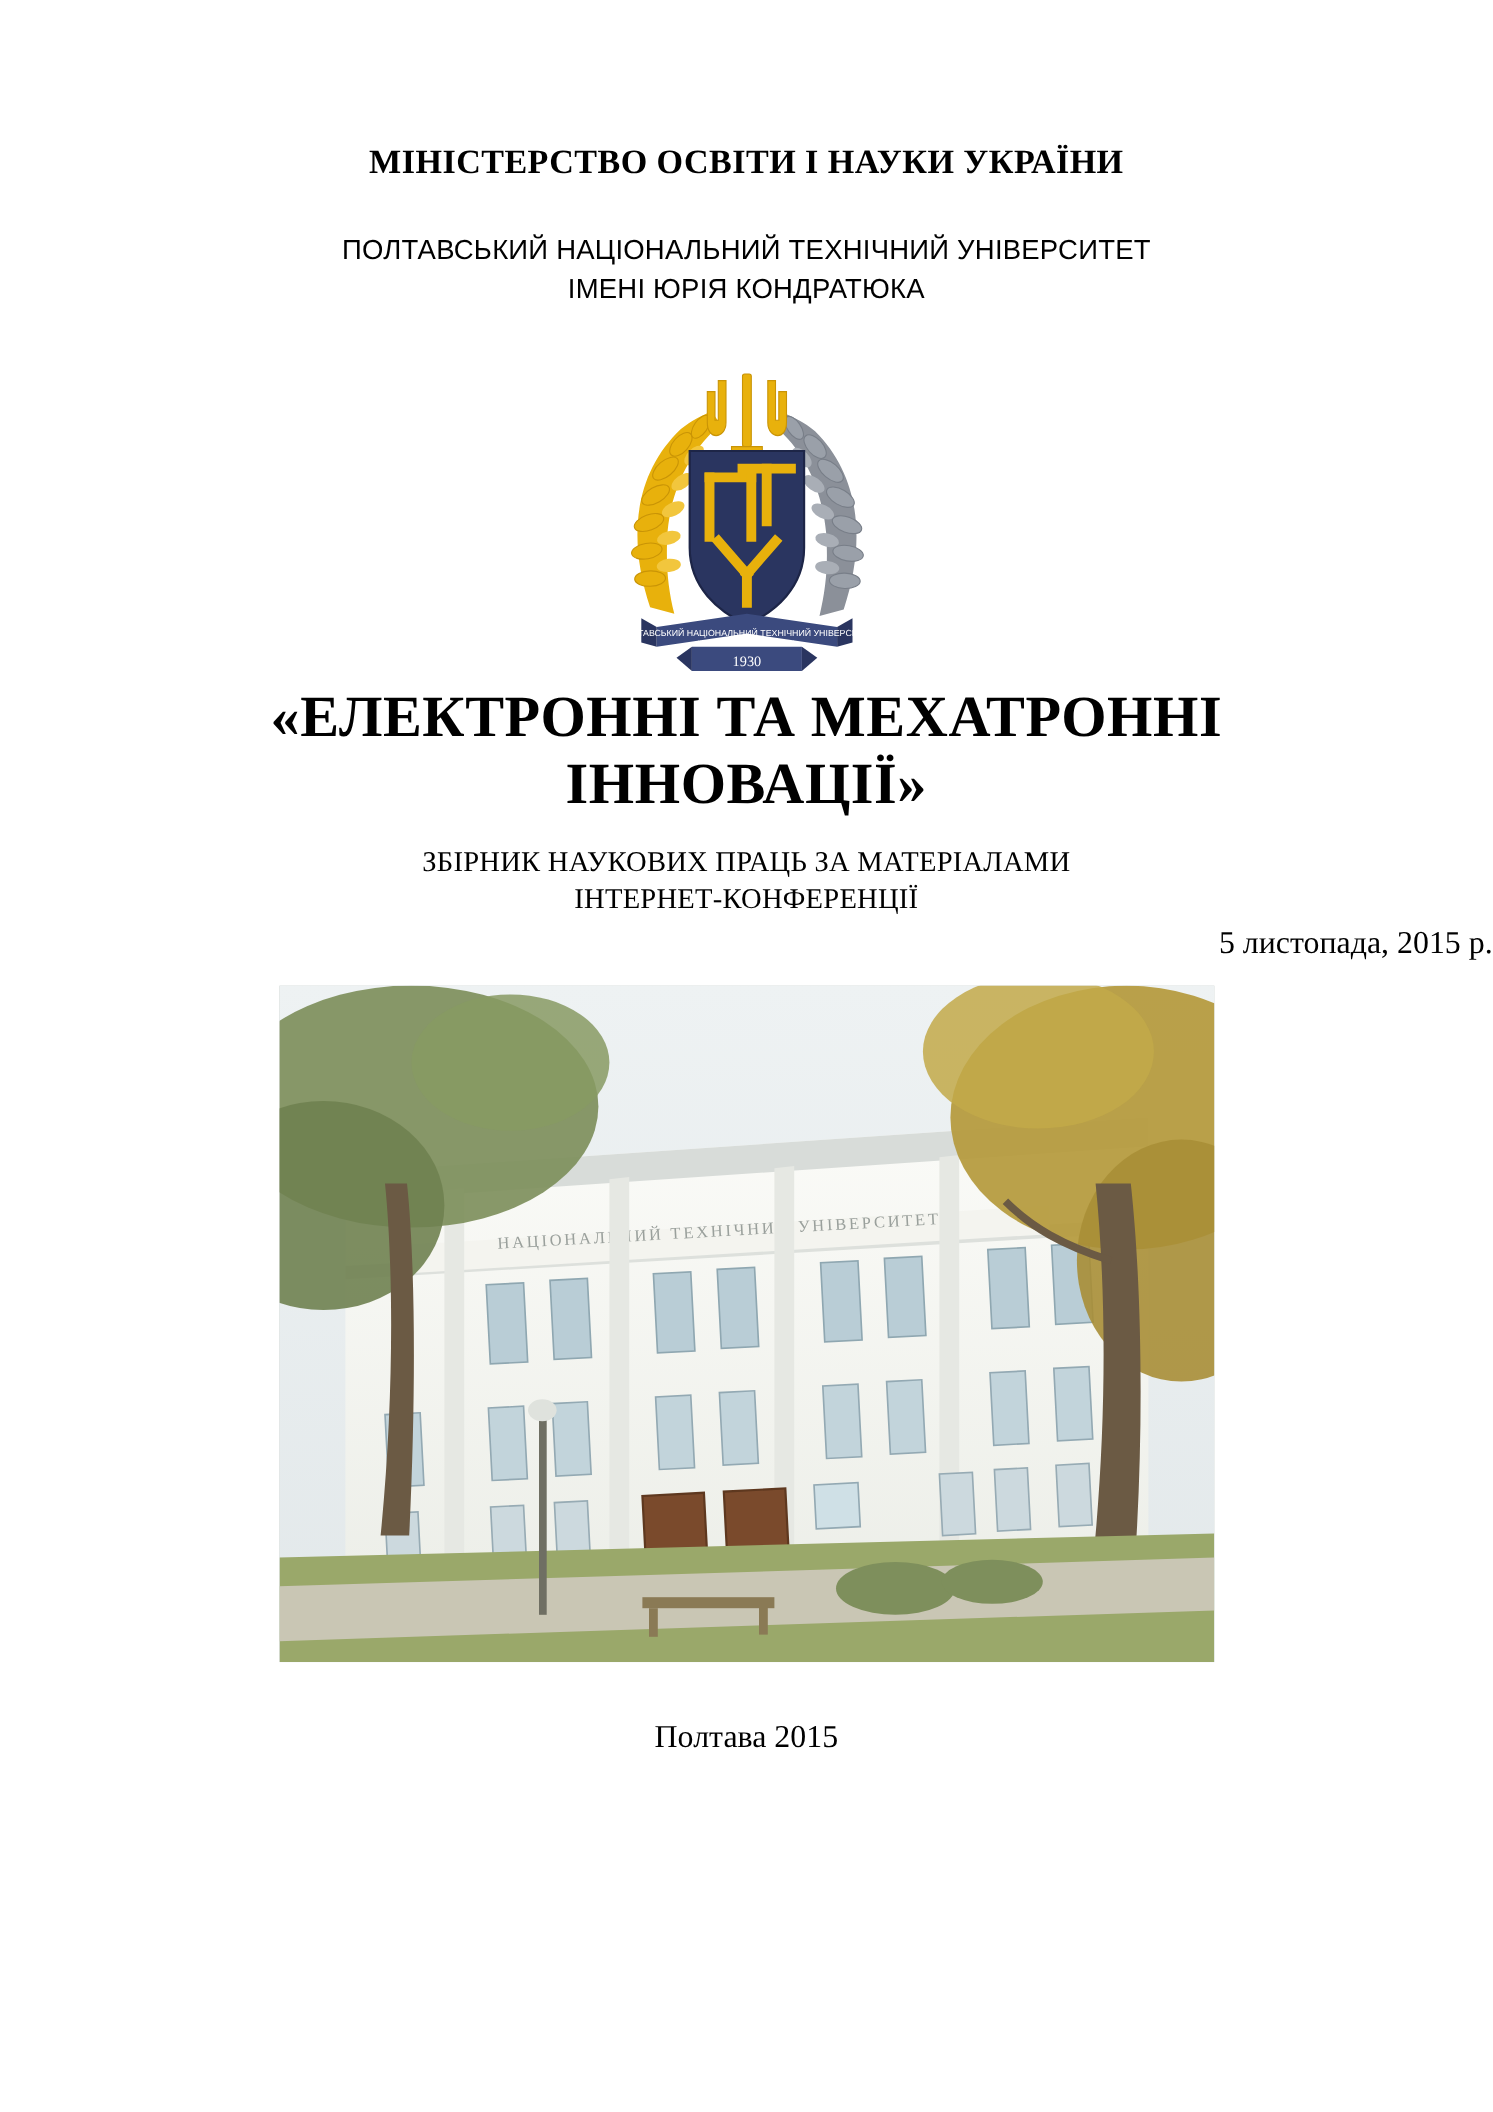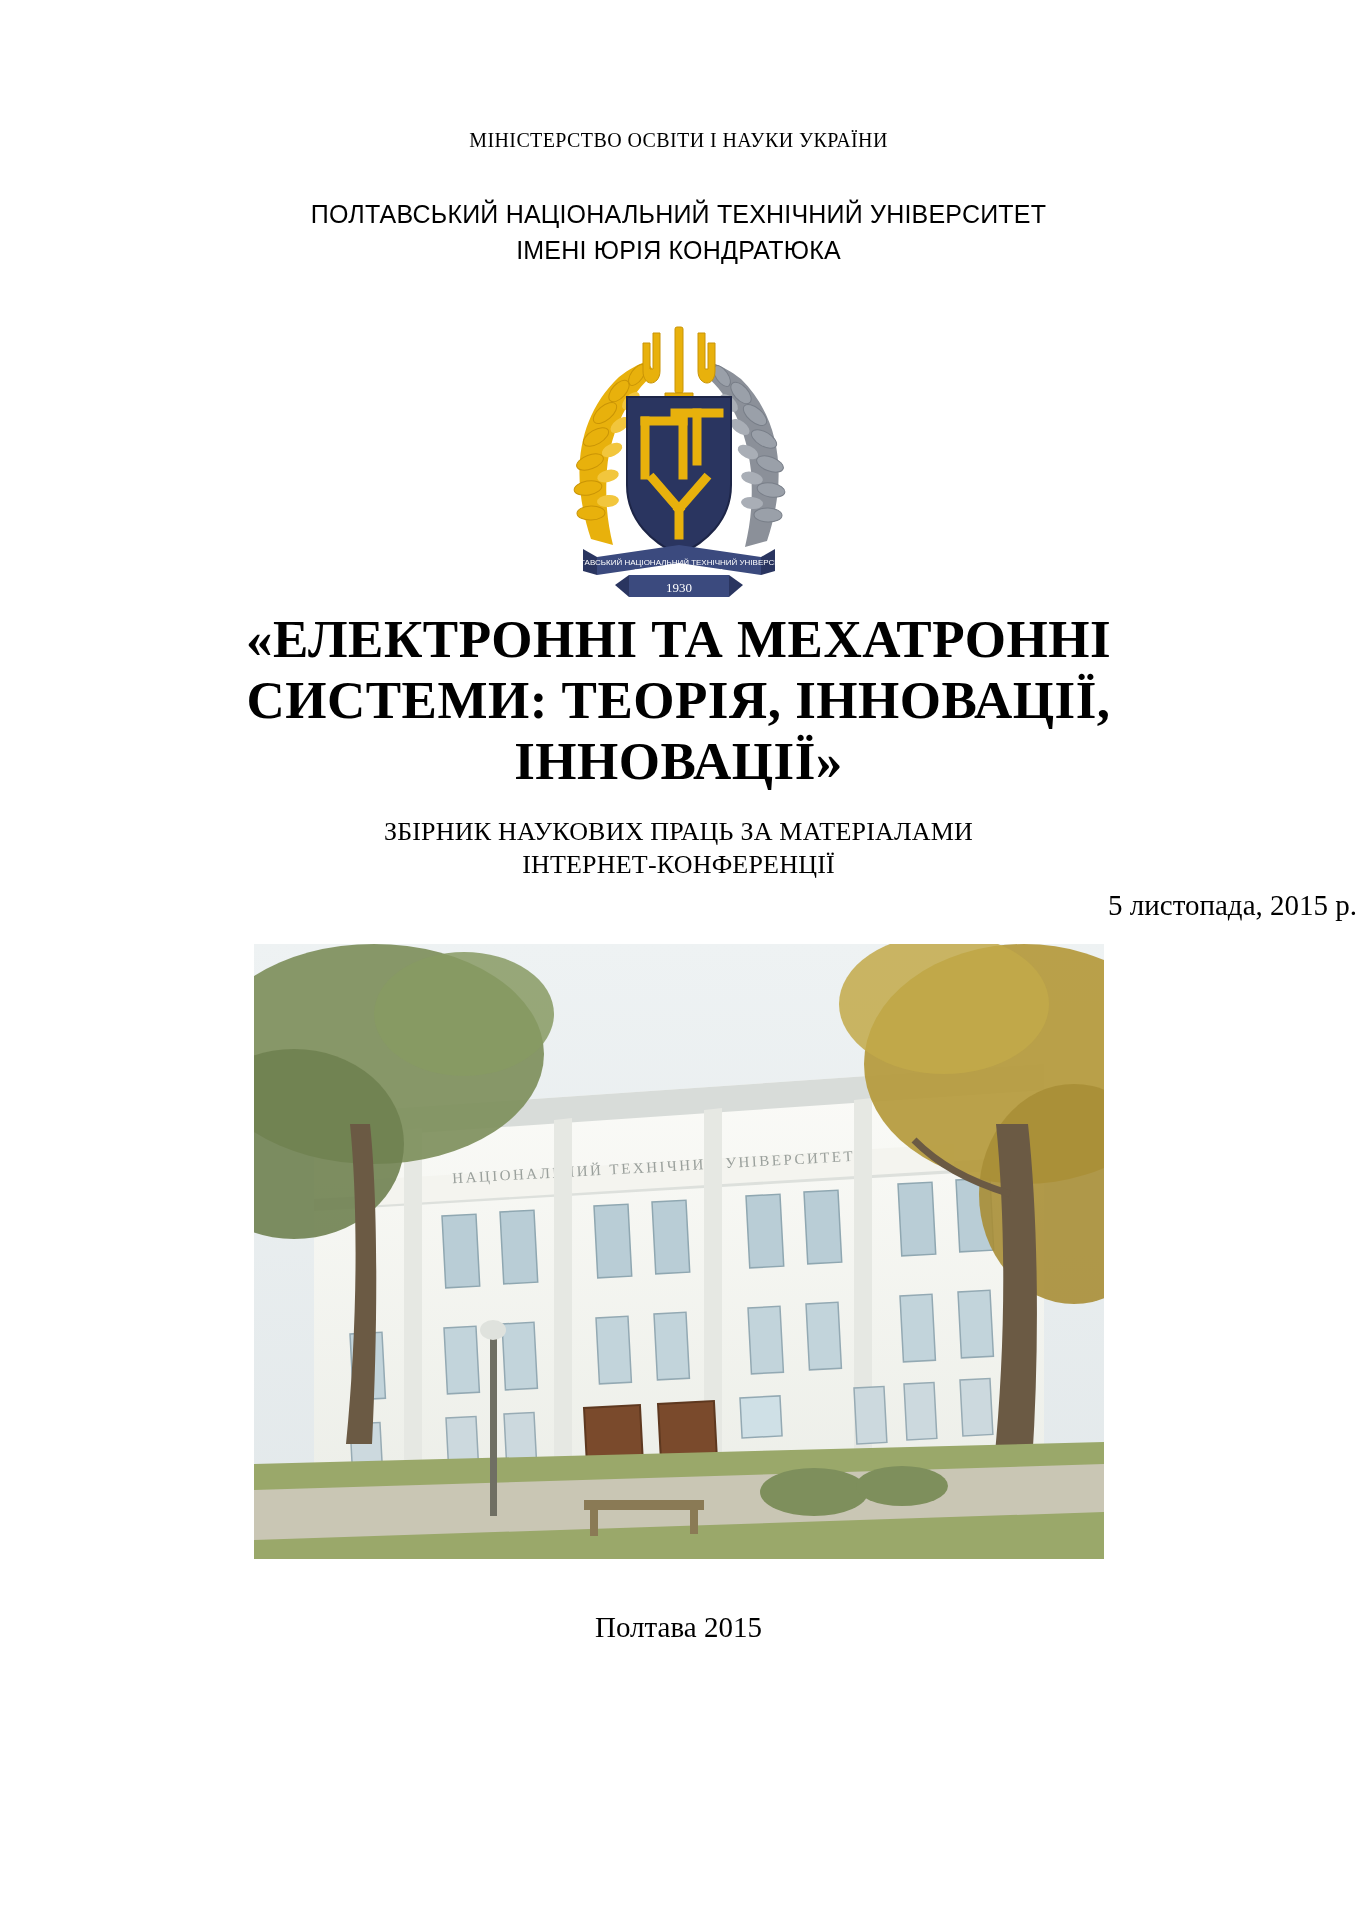--- a/index.html
+++ b/index.html
@@ -20,23 +20,24 @@
     height: 1920px;
     box-sizing: border-box;
     padding: 0;
   }
   .header-block {
     text-align: center;
     margin-top: 128px;
   }
   .ministry {
     font-family: "Liberation Serif", serif;
-    font-size: 20px;
+    font-size: 31px;
     letter-spacing: 0.4px;
     line-height: 1.2;
+    font-weight: bold;
   }
   .university {
     margin-top: 44px;
     font-family: "Liberation Sans", sans-serif;
     font-size: 25px;
     line-height: 1.45;
     letter-spacing: 0.2px;
   }
   .emblem-wrap {
     display: flex;
@@ -172,21 +173,20 @@
         <path d="M150 266 L 136 276 L 150 288 Z" fill="#2a3560"></path>
         <path d="M250 266 L 264 276 L 250 288 Z" fill="#2a3560"></path>
         <text x="200" y="283" text-anchor="middle" font-family="Liberation Serif, serif" font-size="13" fill="#ffffff">1930</text>
       </g>
     </svg>
   </div>
 
   <div class="title-block">
     <div class="main-title">
       <div>«ЕЛЕКТРОННІ ТА МЕХАТРОННІ</div>
-      <div>СИСТЕМИ: ТЕОРІЯ, ІННОВАЦІЇ,</div>
       <div>ІННОВАЦІЇ»</div>
     </div>
     <div class="subtitle">
       <div>ЗБІРНИК НАУКОВИХ ПРАЦЬ ЗА МАТЕРІАЛАМИ</div>
       <div>ІНТЕРНЕТ-КОНФЕРЕНЦІЇ</div>
     </div>
     <div class="date">5 листопада, 2015 р.</div>
   </div>
 
   <div class="photo-wrap">

